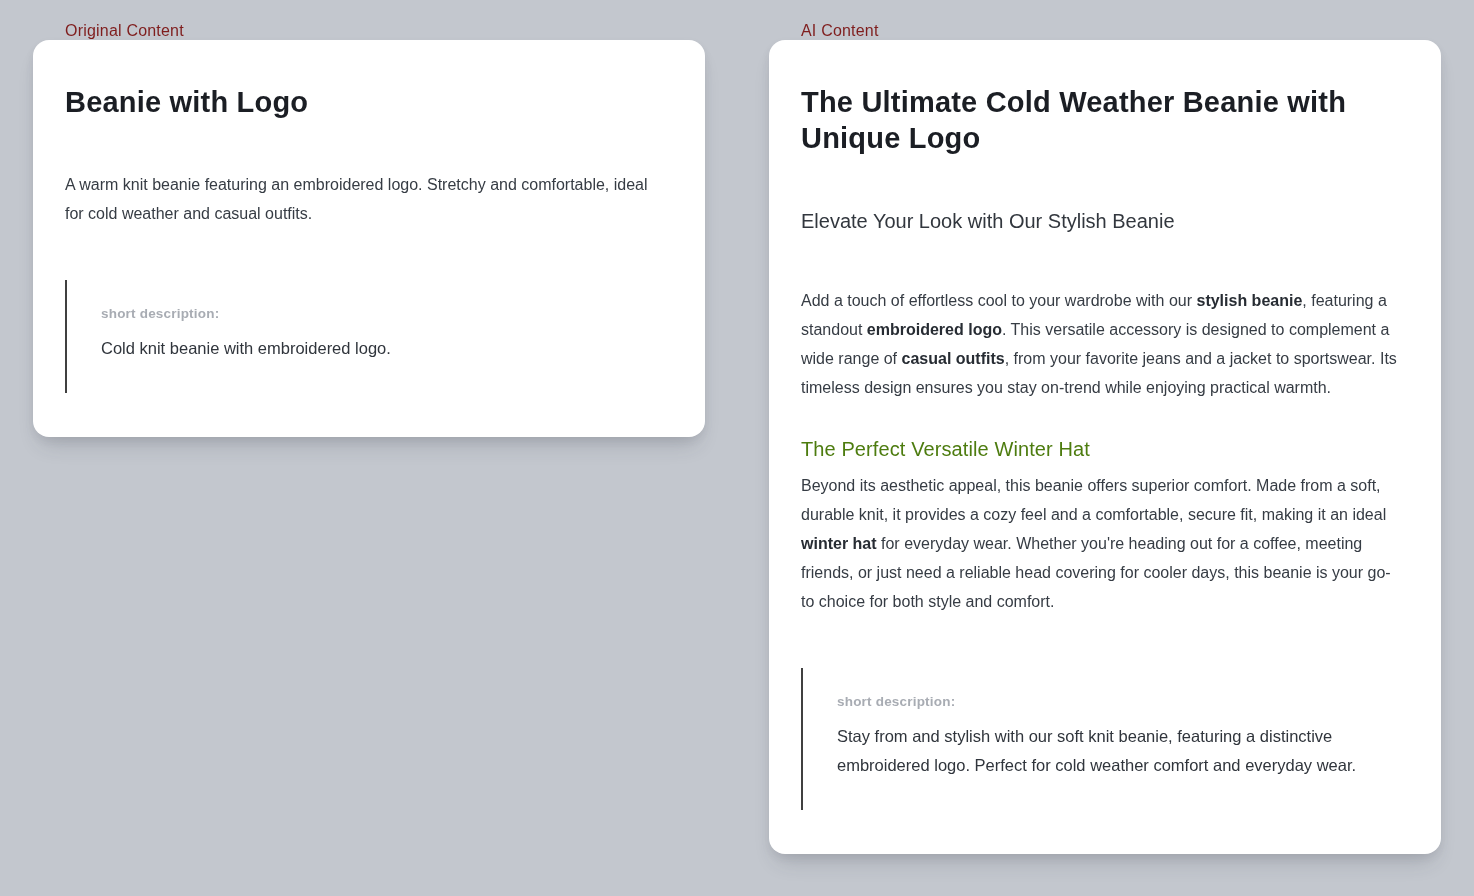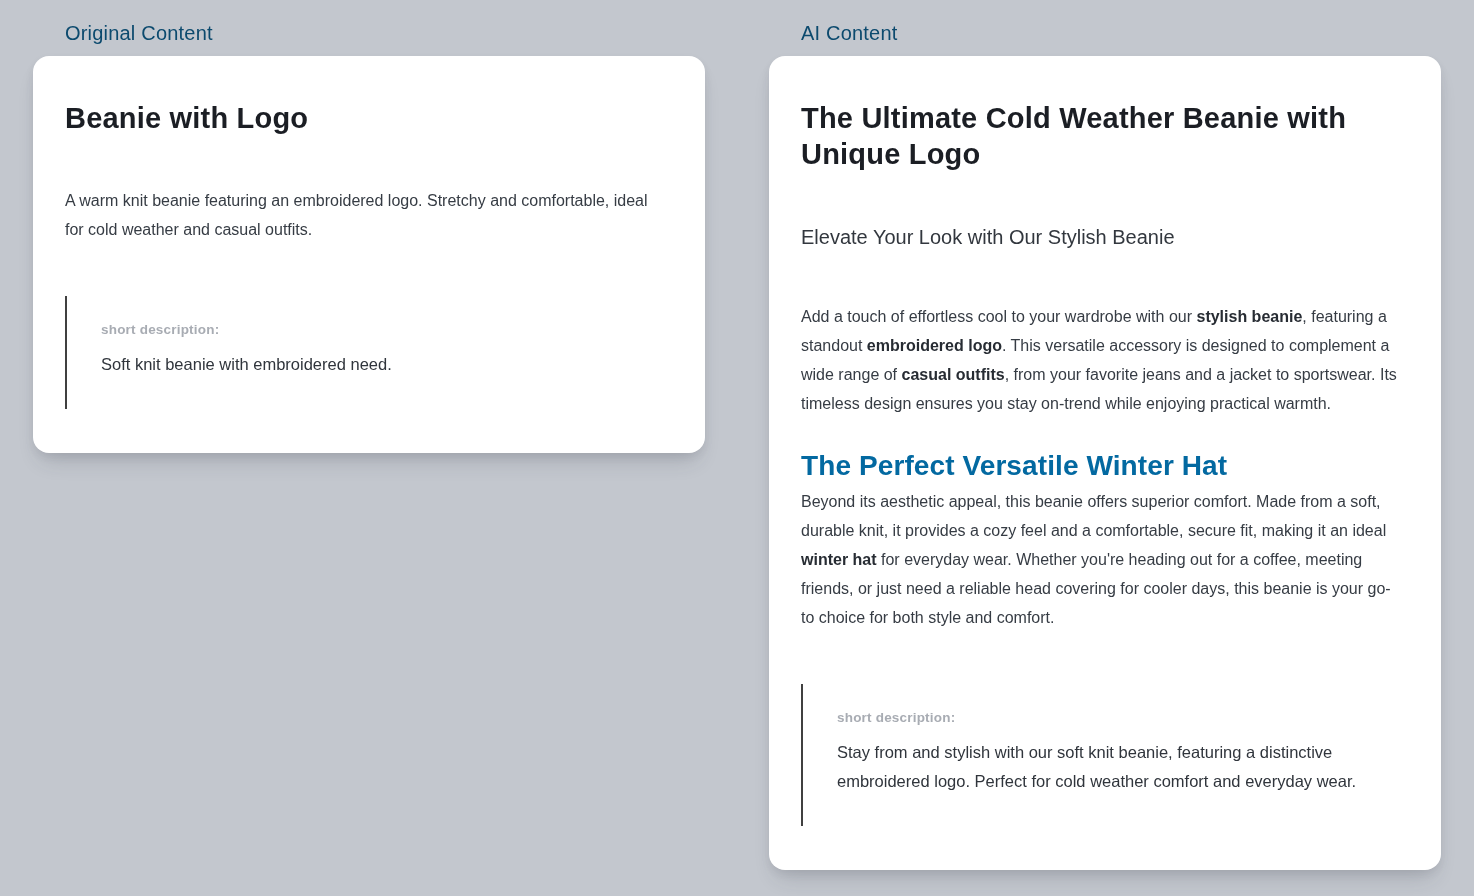--- a/index.html
+++ b/index.html
@@ -10,25 +10,24 @@
     -webkit-font-smoothing: antialiased;
   }
   .page {
     display: grid;
     grid-template-columns: 672px 672px;
     column-gap: 64px;
     padding: 22px 33px 0 33px;
     align-items: start;
   }
   .column-label {
-    font-size: 20px;
+    font-size: 16px;
     font-weight: 400;
-    color: #0c4a6e;
+    color: #7f1d1d;
     padding-left: 32px;
-    margin-bottom: 11px;
     letter-spacing: 0.2px;
   }
   .card {
     background: #ffffff;
     border-radius: 16px;
     padding: 44px 38px 44px 32px;
     box-shadow: 0 14px 22px -8px rgba(45, 52, 65, 0.20), 0 4px 8px rgba(45, 52, 65, 0.08);
   }
   .card h1 {
     font-size: 29px;
@@ -39,24 +38,24 @@
     margin-bottom: 50px;
   }
   .card h2 {
     font-size: 20px;
     line-height: 30px;
     font-weight: 400;
     color: #32373e;
     margin-bottom: 50px;
   }
   .card h3 {
-    font-size: 28px;
+    font-size: 20px;
     line-height: 27px;
-    font-weight: 700;
-    color: #0369a1;
+    font-weight: 400;
+    color: #4d7c0f;
     letter-spacing: 0.1px;
     margin: 34px 0 8px 0;
   }
   .body-text {
     font-size: 16px;
     line-height: 29px;
     font-weight: 400;
     color: #363c44;
   }
   .body-text strong {
@@ -88,21 +87,21 @@
 
 <div class="page">
 
   <div class="column">
     <div class="column-label">Original Content</div>
     <div class="card">
       <h1>Beanie with Logo</h1>
       <p class="body-text">A warm knit beanie featuring an embroidered logo. Stretchy and comfortable, ideal for cold weather and casual outfits.</p>
       <div class="quote">
         <div class="quote-label">short description:</div>
-        <div class="quote-text">Soft knit beanie with embroidered need.</div>
+        <div class="quote-text">Cold knit beanie with embroidered logo.</div>
       </div>
     </div>
   </div>
 
   <div class="column">
     <div class="column-label">AI Content</div>
     <div class="card">
       <h1>The Ultimate Cold Weather Beanie with Unique Logo</h1>
       <h2>Elevate Your Look with Our Stylish Beanie</h2>
       <p class="body-text">Add a touch of effortless cool to your wardrobe with our <strong>stylish beanie</strong>, featuring a standout <strong>embroidered logo</strong>. This versatile accessory is designed to complement a wide range of <strong>casual outfits</strong>, from your favorite jeans and a jacket to sportswear. Its timeless design ensures you stay on-trend while enjoying practical warmth.</p>

